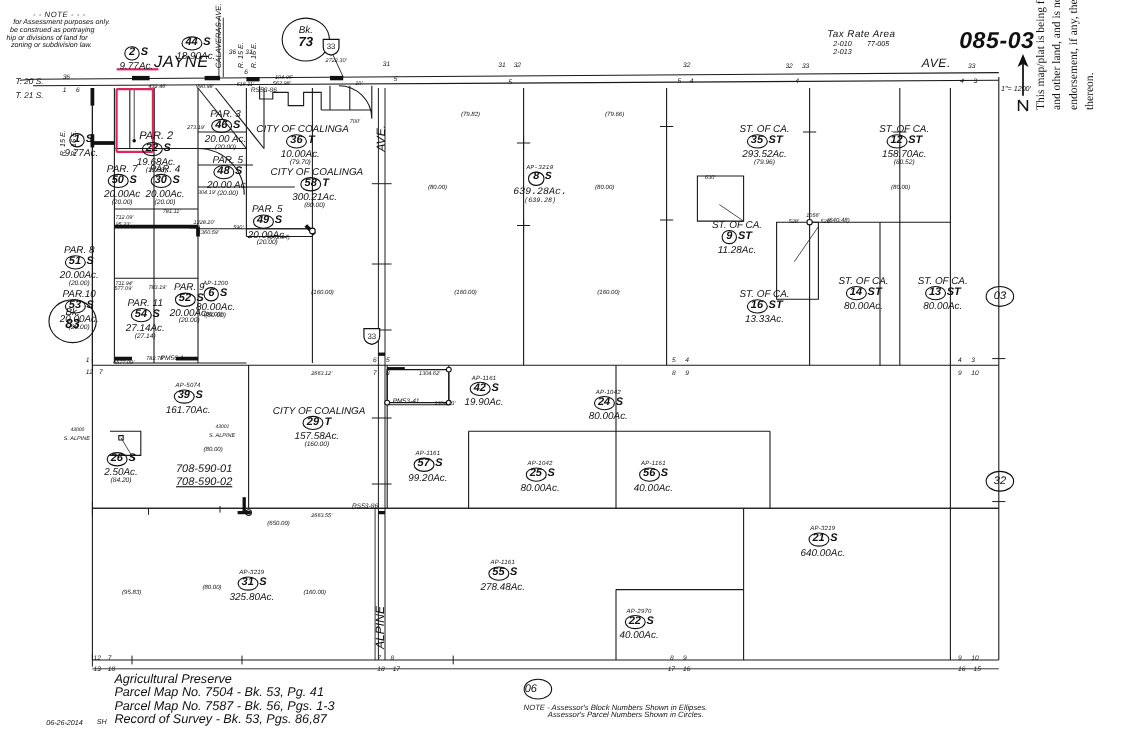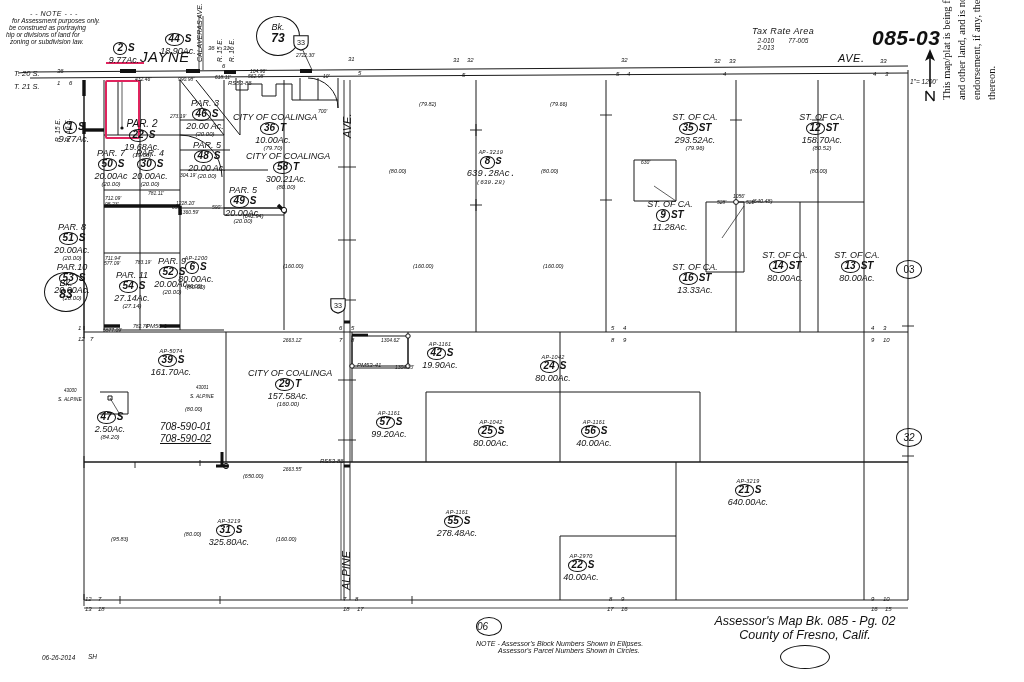--- a/index.html
+++ b/index.html
@@ -251,21 +251,21 @@
 
   <div class="abs" style="left:256px;top:16px;width:42px;height:38px;border:1.3px solid #111;border-radius:50%;text-align:center;font-style:italic;">
     <div style="font-size:9px;margin-top:5px;">Bk.</div>
     <div style="font-size:12px;font-weight:700;line-height:1;">73</div>
   </div>
   <div class="abs" style="left:44px;top:272px;width:42px;height:38px;border:1.3px solid #111;border-radius:50%;text-align:center;font-style:italic;">
     <div style="font-size:9px;margin-top:5px;">Bk.</div>
     <div style="font-size:12px;font-weight:700;line-height:1;">83</div>
   </div>
 
-  <div class="abs" style="left:896px;top:260px;width:24px;height:17px;border:1.1px solid #111;border-radius:50%;text-align:center;font-size:10px;line-height:17px;">
+  <div class="abs" style="left:896px;top:260px;width:24px;height:17px;border:1.1px solid #111;border-radius:50%;text-align:center;font-style:italic;font-size:10px;line-height:17px;">
     <span>03</span>
   </div>
   <div class="abs" style="left:896px;top:428px;width:24px;height:17px;border:1.1px solid #111;border-radius:50%;text-align:center;font-style:italic;font-size:10px;line-height:17px;">
     <span>32</span>
   </div>
 
   <svg class="shield" style="left:292px;top:34px;" viewBox="0 0 20 19">
     <path d="M2 2 h16 v8 q0 6 -8 8 q-8 -2 -8 -8 z" fill="#fff" stroke="#111" stroke-width="1.2"></path>
     <text x="10" y="12" font-size="8" font-family="Liberation Sans, sans-serif" text-anchor="middle" fill="#111">33</text>
   </svg>
@@ -402,21 +402,21 @@
         <div style="font-size: 9px;">ST. OF CA.</div>
         <div class="num"><span class="circ">13</span><span style="margin-left: 1px;">ST</span></div>
         <div class="ac">80.00Ac.</div>
       </div>
       <div class="pc" style="left: 131px; top: 348px; width: 80px;">
         <div class="apn">AP-5074</div>
         <div class="num"><span class="circ">39</span><span style="margin-left: 1px;">S</span></div>
         <div class="ac">161.70Ac.</div>
       </div>
       <div class="pc" style="left: 70px; top: 411px; width: 80px;">
-        <div class="num"><span class="circ">47</span><span style="margin-left: 1px;">S</span></div>
+        <div class="num"><span class="circ">26</span><span style="margin-left: 1px;">S</span></div>
         <div class="ac">2.50Ac.</div>
         <div class="paren">(84.20)</div>
       </div>
       <div class="pc" style="left: 248px; top: 368px; width: 80px;">
         <div style="font-size: 9px;">CITY OF COALINGA</div>
         <div class="num"><span class="circ">29</span><span style="margin-left: 1px;">T</span></div>
         <div class="ac">157.58Ac.</div>
         <div class="paren">(160.00)</div>
       </div>
       <div class="pc" style="left: 400px; top: 341px; width: 80px;">
@@ -587,28 +587,29 @@
     <span class="secno" style="left:621px;top:606px;">16</span>
     <span class="secno" style="left:871px;top:596px;">9</span>
     <span class="secno" style="left:883px;top:596px;">10</span>
     <span class="secno" style="left:871px;top:606px;">16</span>
     <span class="secno" style="left:885px;top:606px;">15</span>
   </div>
 
   <div class="abs it" style="left:42px;top:654px;font-size:6.5px;">06-26-2014</div>
   <div class="abs it" style="left:88px;top:653px;font-size:6.5px;">SH</div>
 
+  <div class="abs" style="left:104px;top:612px;">
+    <div class="it" style="font-size:11.5px;">Agricultural Preserve</div>
+    <div class="it" style="font-size:11.5px;">Parcel Map No. 7504 - Bk. 53, Pg. 41</div>
+    <div class="it" style="font-size:11.5px;">Parcel Map No. 7587 - Bk. 56, Pgs. 1-3</div>
+    <div class="it" style="font-size:11.5px;">Record of Survey - Bk. 53, Pgs. 86,87</div>
+  </div>
 
   <div class="abs" style="left:476px;top:616px;text-align:left;width:260px;">
     <div class="it" style="display:inline-block;border:1.1px solid #111;border-radius:50%;width:24px;height:17px;line-height:17px;font-size:10px;">
       <span>06</span>
     </div>
     <div class="it" style="font-size:7px;margin-top:4px;">NOTE - Assessor's  Block  Numbers  Shown  in  Ellipses.</div>
     <div class="it" style="font-size:7px;margin-left:22px;">Assessor's  Parcel  Numbers  Shown  in  Circles.</div>
   </div>
 
-  <div class="abs" style="left:690px;top:614px;text-align:center;width:230px;">
-    <div class="it" style="font-size:12.5px;">Assessor's  Map  Bk. 085 - Pg. 02</div>
-    <div class="it" style="font-size:12.5px;">County of Fresno,  Calif.</div>
-    <div style="margin:3px auto 0;width:48px;height:22px;border:1.2px solid #111;border-radius:50%;"></div>
-  </div>
 
 </div>
 
 </body></html>

